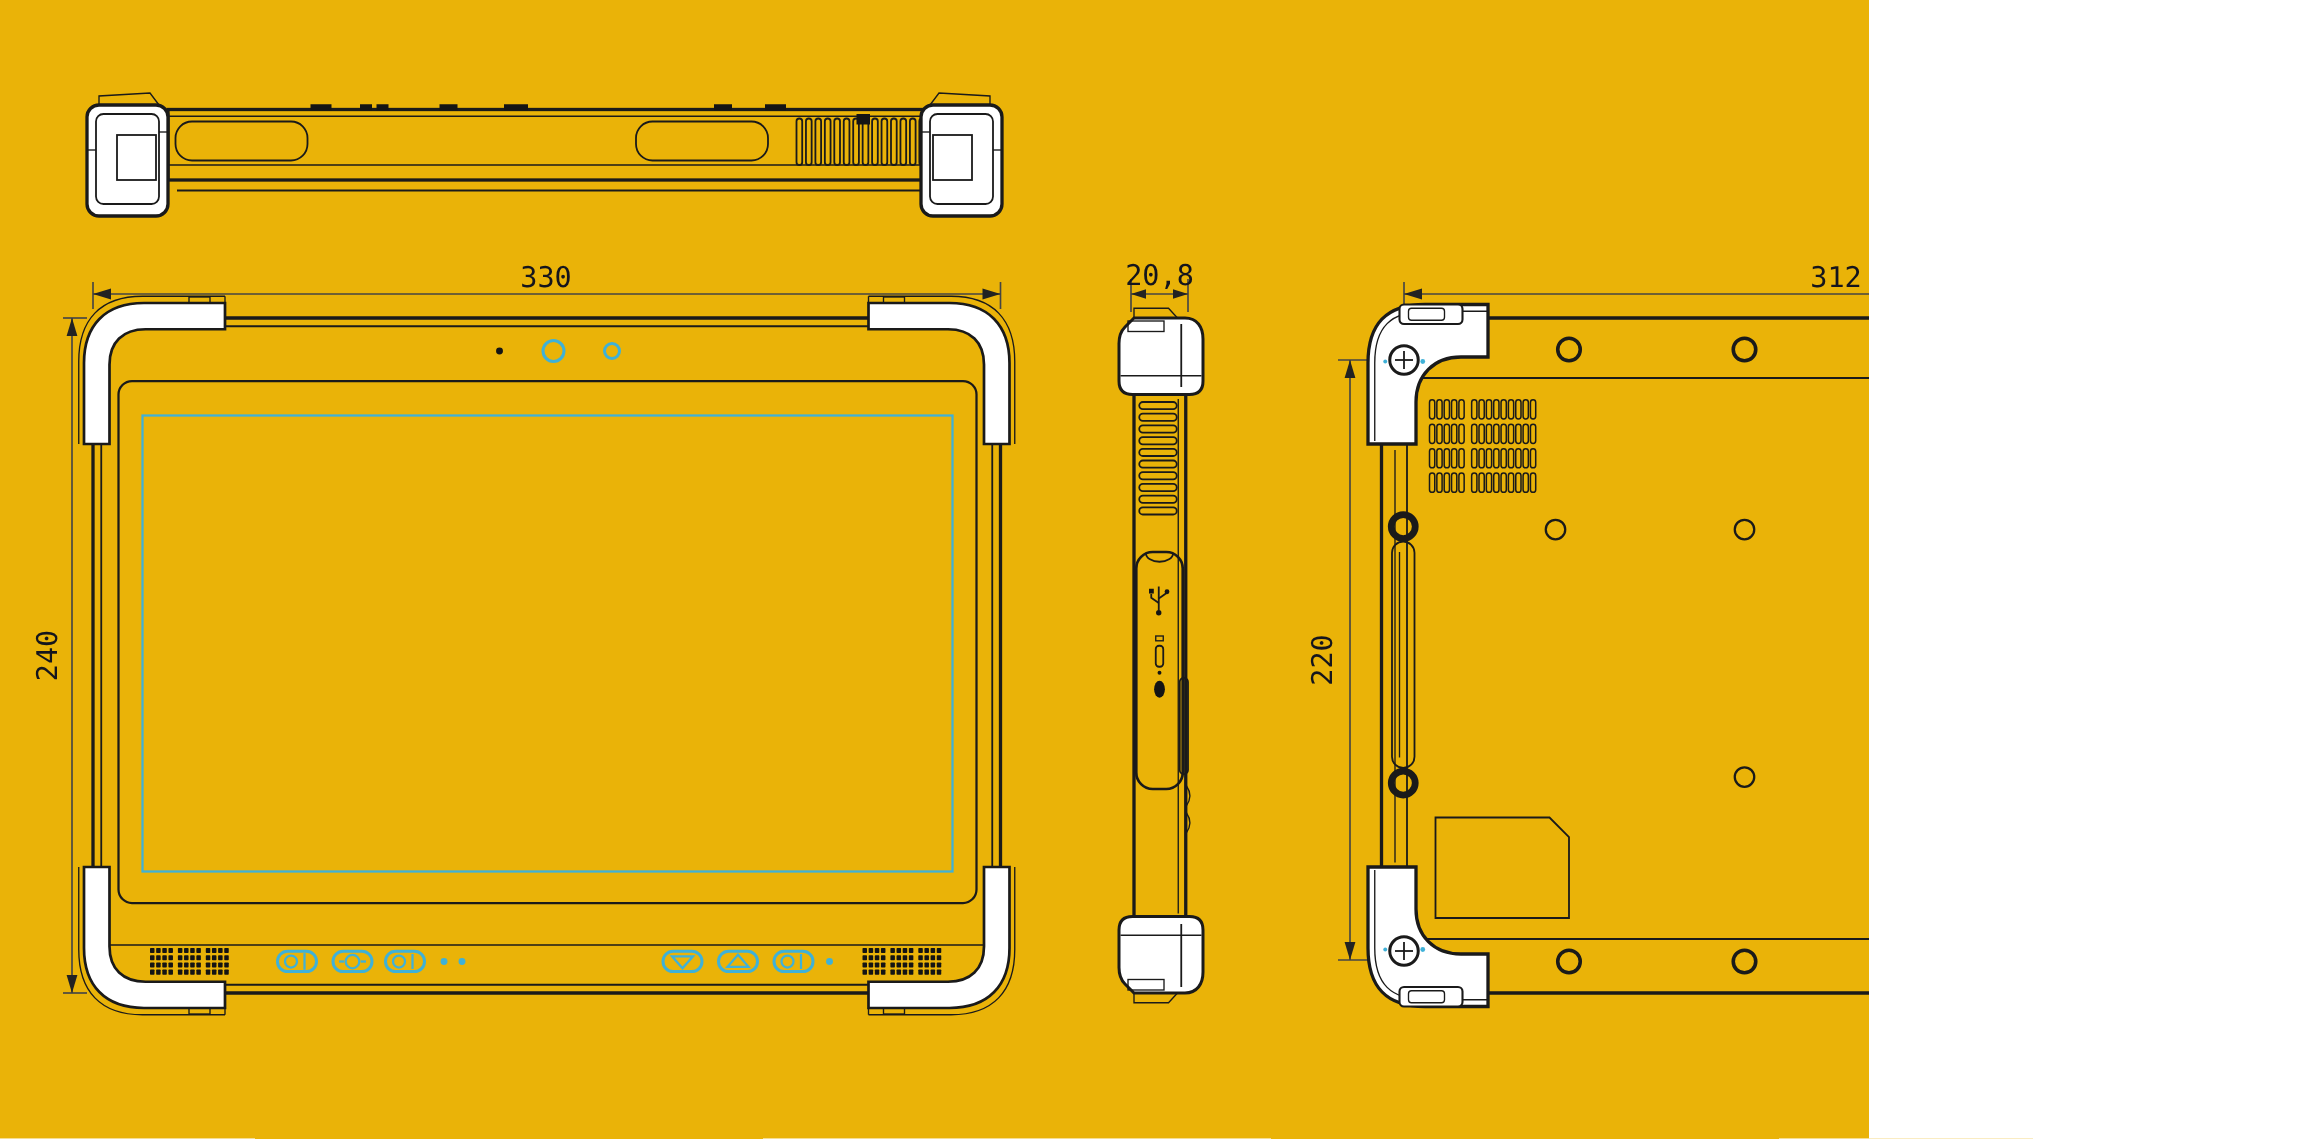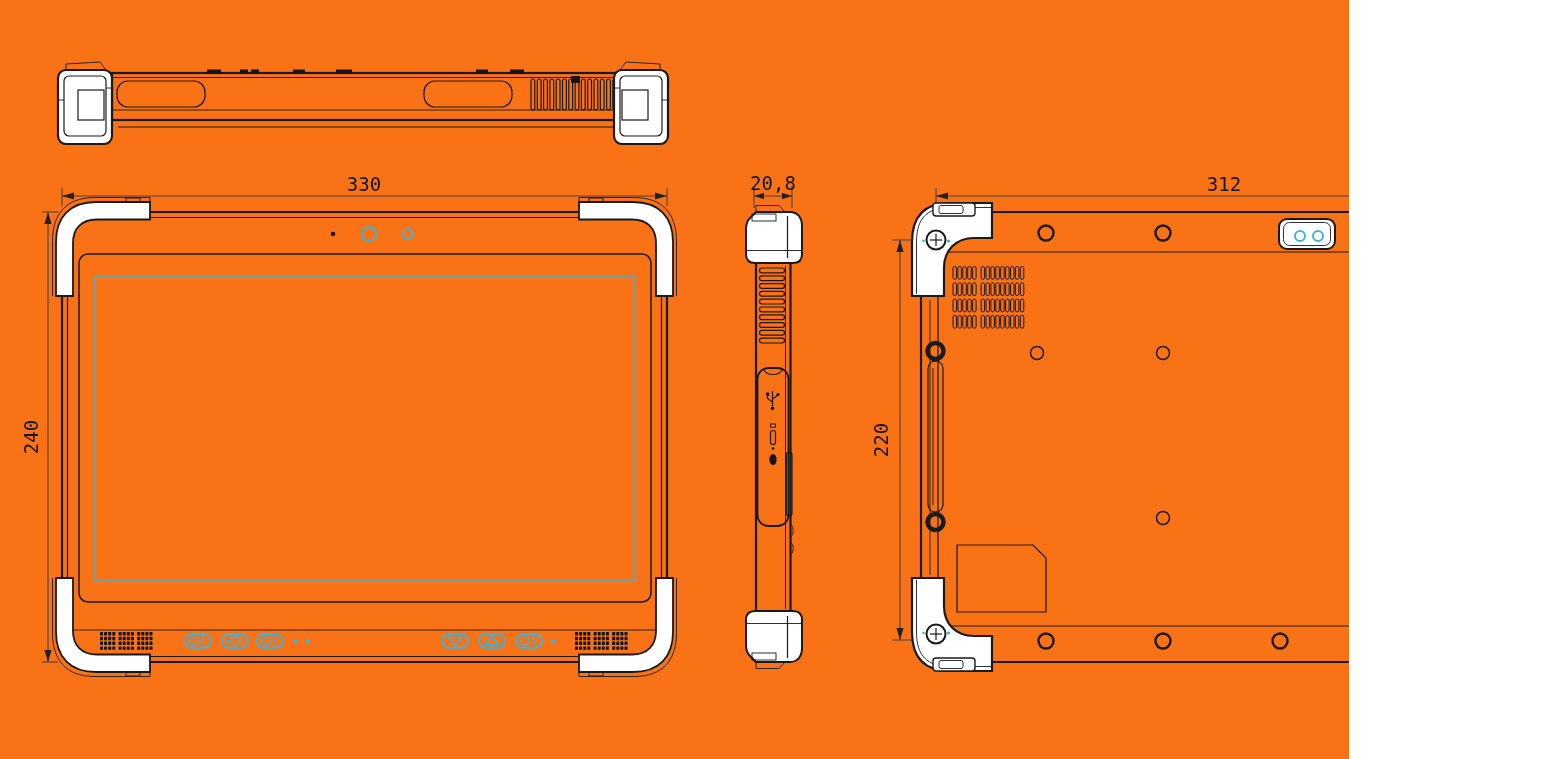--- a/index.html
+++ b/index.html
@@ -1,16 +1,16 @@
 <!DOCTYPE html>
 <html><head>
 <meta charset="utf-8">
 <style>
   html,body{margin:0;padding:0;background:#ffffff;}
-  .canvas{position:relative;width:1349px;height:759px;background:#f97316;overflow:hidden;
+  .canvas{position:relative;width:1246px;height:759px;background:#eab308;overflow:hidden;
           font-family:"DejaVu Sans Mono", monospace;}
   svg{position:absolute;inset:0;}
   .ln {fill:none;stroke:#1a1a1a;stroke-width:1.2;}
   .ln2{fill:none;stroke:#1a1a1a;stroke-width:2.2;}
   .lnw{fill:#ffffff;stroke:#1a1a1a;stroke-width:2.2;}
   .lnw1{fill:#ffffff;stroke:#1a1a1a;stroke-width:1.4;}
   .thin{fill:none;stroke:#1a1a1a;stroke-width:0.9;}
   .blk{fill:#141414;stroke:none;}
   .dim{fill:none;stroke:#454545;stroke-width:1.1;}
   .dimarr{fill:#222;stroke:none;}

